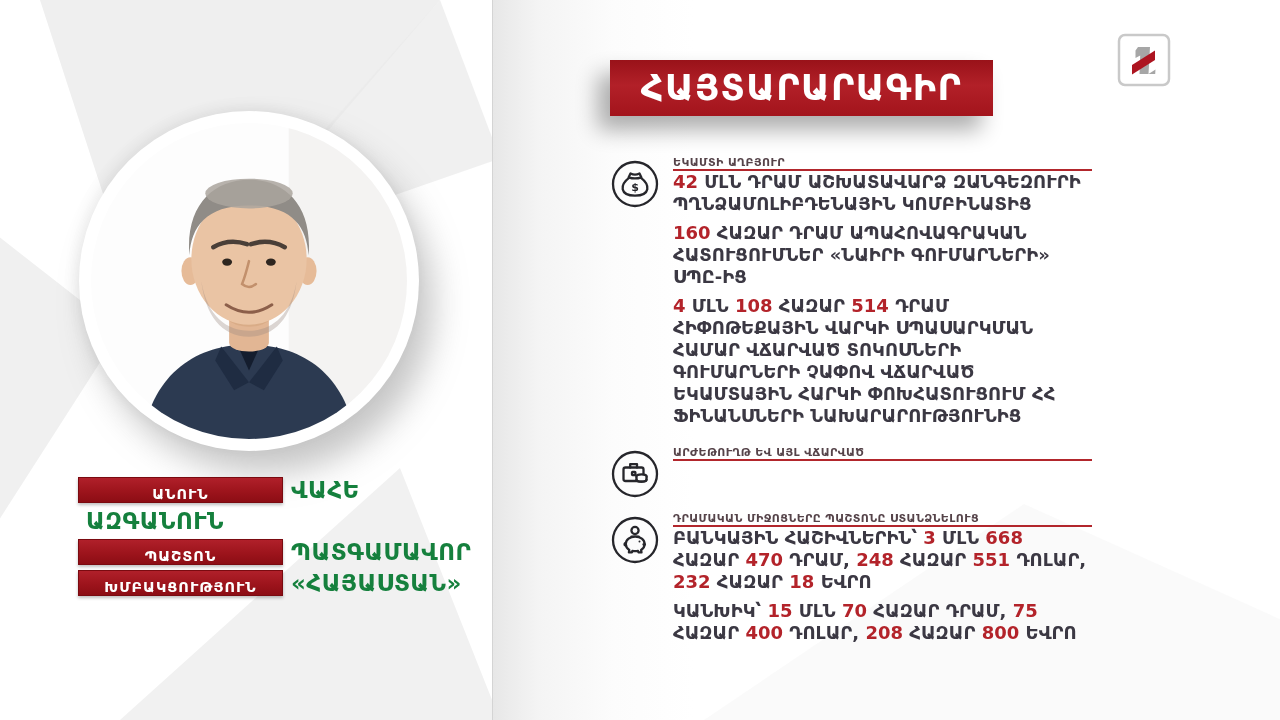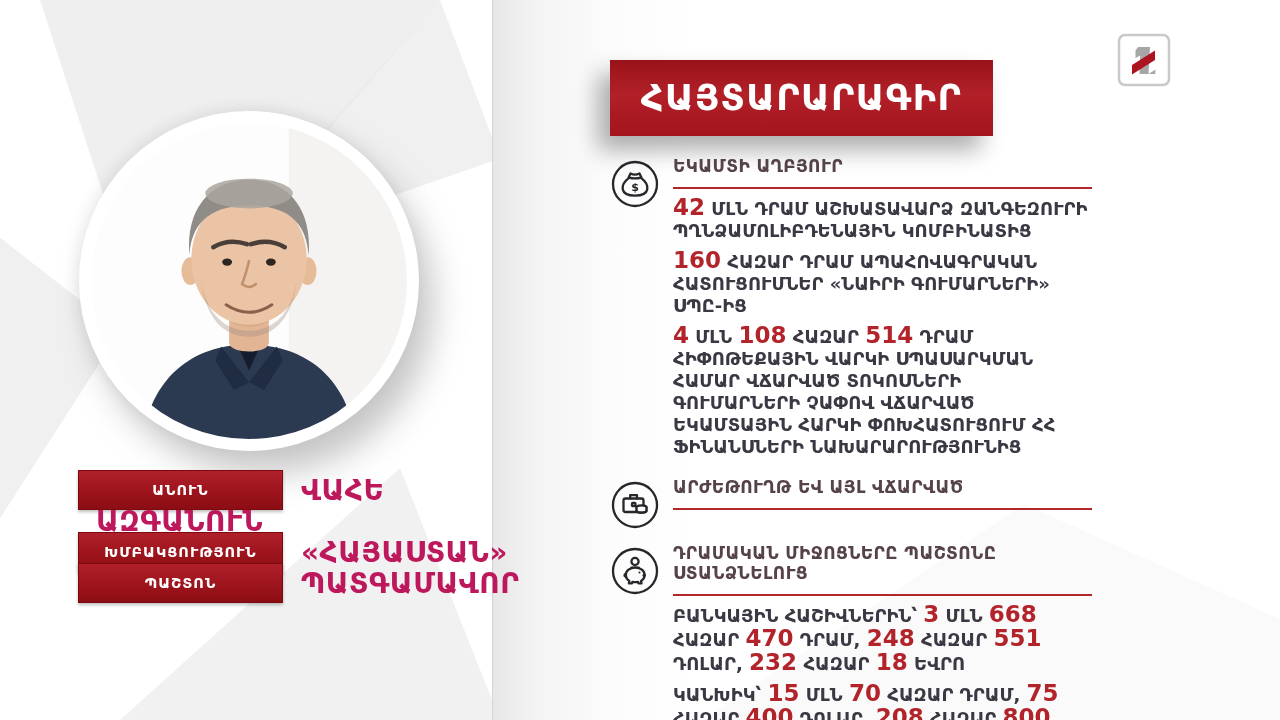--- a/index.html
+++ b/index.html
@@ -24,46 +24,46 @@
 
   
   .portrait{position:absolute;left:79px;top:111px;width:340px;height:340px;border-radius:50%;
             background:#ffffff;box-shadow:14px 22px 34px rgba(110,110,110,.40), -4px -4px 14px rgba(0,0,0,.06);
             display:flex;align-items:center;justify-content:center;}
   .portrait svg{width:318px;height:318px;border-radius:50%;display:block;}
 
   
   .person-fields{position:absolute;left:78px;top:477px;width:420px;}
   .p-row{display:flex;align-items:center;margin-bottom:5px;height:26px;}
-  .p-label{width:205px;height:40px;flex:none;display:flex;align-items:center;justify-content:center;
+  .p-label{width:205px;height:26px;flex:none;display:flex;align-items:flex-end;justify-content:center;
            background:linear-gradient(180deg,#b0202a 0%,#9d141c 55%,#8c0d14 100%);
            border:1px solid #7a0a10;box-sizing:border-box;box-shadow:0 2px 3px rgba(0,0,0,.25);}
   .p-label-text{color:#ffffff;font-weight:bold;font-size:14.5px;letter-spacing:1px;white-space:nowrap;}
-  .p-value{margin-left:18px;color:#be185d;font-weight:bold;font-size:28px;letter-spacing:.5px;white-space:nowrap;}
-
-  
-  .title-banner{position:absolute;left:610px;top:60px;width:383px;height:76px;
+  .p-value{margin-left:8px;color:#15803d;font-weight:bold;font-size:23px;letter-spacing:.5px;white-space:nowrap;}
+
+  
+  .title-banner{position:absolute;left:610px;top:60px;width:383px;height:56px;
                 background:linear-gradient(180deg,#991219 0%,#b22028 45%,#a3141c 100%);
                 box-shadow:-12px 14px 22px rgba(0,0,0,.32);
                 display:flex;align-items:center;justify-content:center;}
   .title-banner span{color:#ffffff;font-weight:bold;font-size:35px;letter-spacing:1.5px;white-space:nowrap;}
 
   
   .logo{position:absolute;left:1116px;top:32px;width:56px;height:56px;}
 
   
   .sections{position:absolute;left:610px;top:156px;width:482px;}
   .section{display:flex;gap:13px;margin-bottom:13px;}
   .icon-wrap{width:50px;flex:none;padding-top:3px;}
   .icon-wrap svg{width:50px;height:50px;display:block;}
   .sec-body{flex:1;min-width:0;}
-  .sec-header{font-size:17px;font-weight:bold;letter-spacing:.4px;color:#554349;
-              border-bottom:2px solid #b2262c;padding-bottom:11px;margin-bottom:7px;}
+  .sec-header{font-size:11px;font-weight:bold;letter-spacing:.4px;color:#554349;
+              border-bottom:2px solid #b2262c;padding-bottom:0;}
   .item{font-weight:bold;font-size:18px;line-height:1.22;color:#3b3843;margin-bottom:7px;}
-  .seg-num{font-size:23px;color:#b3232a;line-height:1;}
+  .seg-num{font-size:18px;color:#b3232a;line-height:1;}
   .seg-pct{font-size:15px;color:#3b3843;}
 </style>
 </head>
 <body>
 
 <div class="stage">
 
   <div class="bg-layer shard-a"></div>
   <div class="bg-layer shard-b"></div>
   <div class="bg-layer shard-c"></div>
@@ -121,30 +121,30 @@
     </div>
     <div class="p-value">ՎԱՀԵ</div>
   </div>
 
   <div class="p-row">
     <div class="p-value">ԱԶԳԱՆՈՒՆ</div>
   </div>
 
   <div class="p-row">
     <div class="p-label">
+      <span class="p-label-text">ՊԱՇՏՈՆ</span>
+    </div>
+    <div class="p-value">ՊԱՏԳԱՄԱՎՈՐ</div>
+  </div>
+
+  <div class="p-row">
+    <div class="p-label">
       <span class="p-label-text">ԽՄԲԱԿՑՈՒԹՅՈՒՆ</span>
     </div>
     <div class="p-value">«ՀԱՅԱՍՏԱՆ»</div>
-  </div>
-
-  <div class="p-row">
-    <div class="p-label">
-      <span class="p-label-text">ՊԱՇՏՈՆ</span>
-    </div>
-    <div class="p-value">ՊԱՏԳԱՄԱՎՈՐ</div>
   </div>
 </div>
 
   <div class="title-banner">
     <span>ՀԱՅՏԱՐԱՐԱԳԻՐ</span>
   </div>
 
   <div class="logo">
     <svg viewBox="0 0 56 56">
       <rect x="3" y="3" width="50" height="50" rx="6" fill="#ffffff" stroke="#c9c9c9" stroke-width="2.5"></rect>

